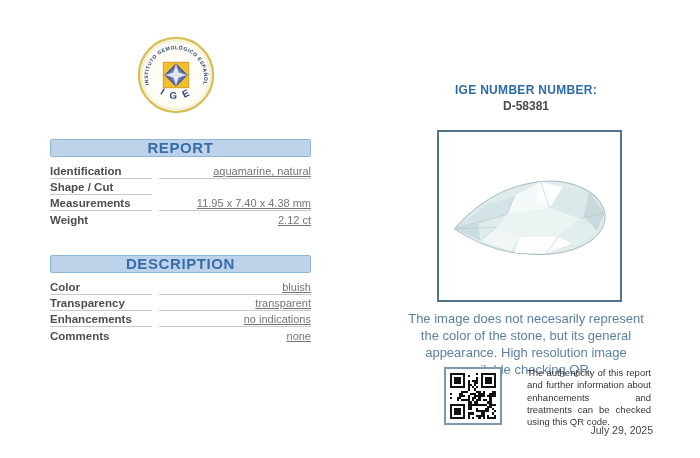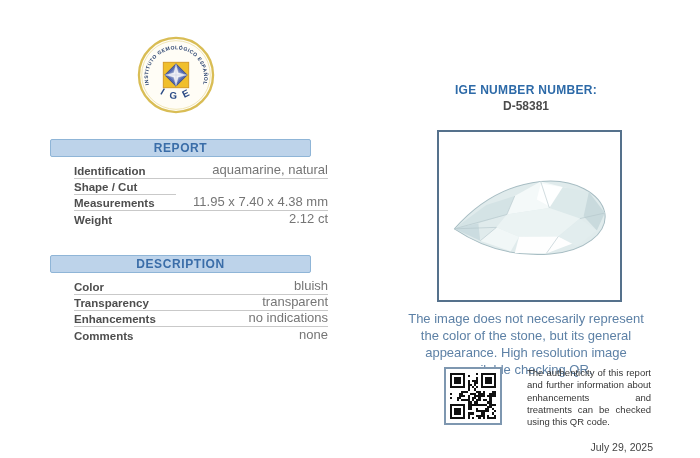--- a/index.html
+++ b/index.html
@@ -10,29 +10,29 @@
 
   
   .logo{position:absolute;left:137px;top:36px;width:78px;height:78px;}
 
   
   .report-block{position:absolute;left:50px;top:139px;width:261px;}
   .description-block{position:absolute;left:50px;top:255px;width:261px;}
   .section-header{
     box-sizing:border-box;height:18px;background:#bdd3ea;
     border:1px solid #8fb5d7;border-radius:2px;
-    font-size:12px;font-weight:bold;color:#3a6da8;
+    font-size:15px;font-weight:bold;color:#3a6da8;
     text-align:center;line-height:16px;letter-spacing:.6px;
   }
   .dtable{margin-top:6px;}
   .trow{display:flex;justify-content:space-between;align-items:flex-end;height:16px;}
   .trow:not(:last-child) .lbl,
   .trow:not(:last-child) .val{border-bottom:1px solid #c9c9c9;}
-  .lbl{flex:0 0 102px;font-size:11.5px;font-weight:bold;color:#4e4e4e;padding-bottom:1px;white-space:nowrap;margin-left:24px;}
-  .val{flex:0 0 152px;font-size:13px;color:#757575;text-align:right;padding-bottom:1px;white-space:nowrap;}
+  .lbl{flex:0 0 102px;font-size:11.5px;font-weight:bold;color:#4e4e4e;padding-bottom:1px;white-space:nowrap;}
+  .val{flex:0 0 152px;font-size:11px;color:#757575;text-align:right;padding-bottom:1px;white-space:nowrap;text-decoration:underline;}
 
   
   .report-number{position:absolute;left:406px;top:83px;width:240px;text-align:center;}
   .rn-label{font-size:12px;font-weight:bold;color:#2d6aa8;letter-spacing:.3px;}
   .rn-value{font-size:12px;font-weight:bold;color:#4b4b4b;margin-top:2px;}
 
   .gem-box{
     position:absolute;left:437px;top:130px;width:181px;height:168px;
     border:2px solid #55718c;background:#ffffff;
     display:flex;align-items:center;justify-content:center;
@@ -41,21 +41,21 @@
   .image-note{
     position:absolute;left:406px;top:310px;width:240px;text-align:center;
     font-size:13px;line-height:1.32;color:#5d81a6;
   }
 
   .qr-section{position:absolute;left:444px;top:367px;display:flex;align-items:flex-start;}
   .qr-box{width:46px;height:46px;border:2px solid #7e97b0;background:#fff;padding:4px;}
   .qr-box svg{display:block;width:46px;height:46px;fill:#111;}
   .qr-text{margin-left:25px;width:124px;font-size:9.5px;line-height:1.3;color:#363636;text-align:justify;}
 
-  .report-date{position:absolute;left:548px;top:441px;width:105px;text-align:right;font-size:10.5px;color:#454545;}
+  .report-date{position:absolute;left:548px;top:424px;width:105px;text-align:right;font-size:10.5px;color:#454545;}
 </style>
 </head>
 <body>
 
 <div id="page">
 
   <div class="logo">
     <svg viewBox="0 0 80 80" width="78" height="78">
       <defs>
         <path id="arcTop" d="M 12.5,51 A 28.8,28.8 0 1 1 67.5,51" fill="none"></path>

